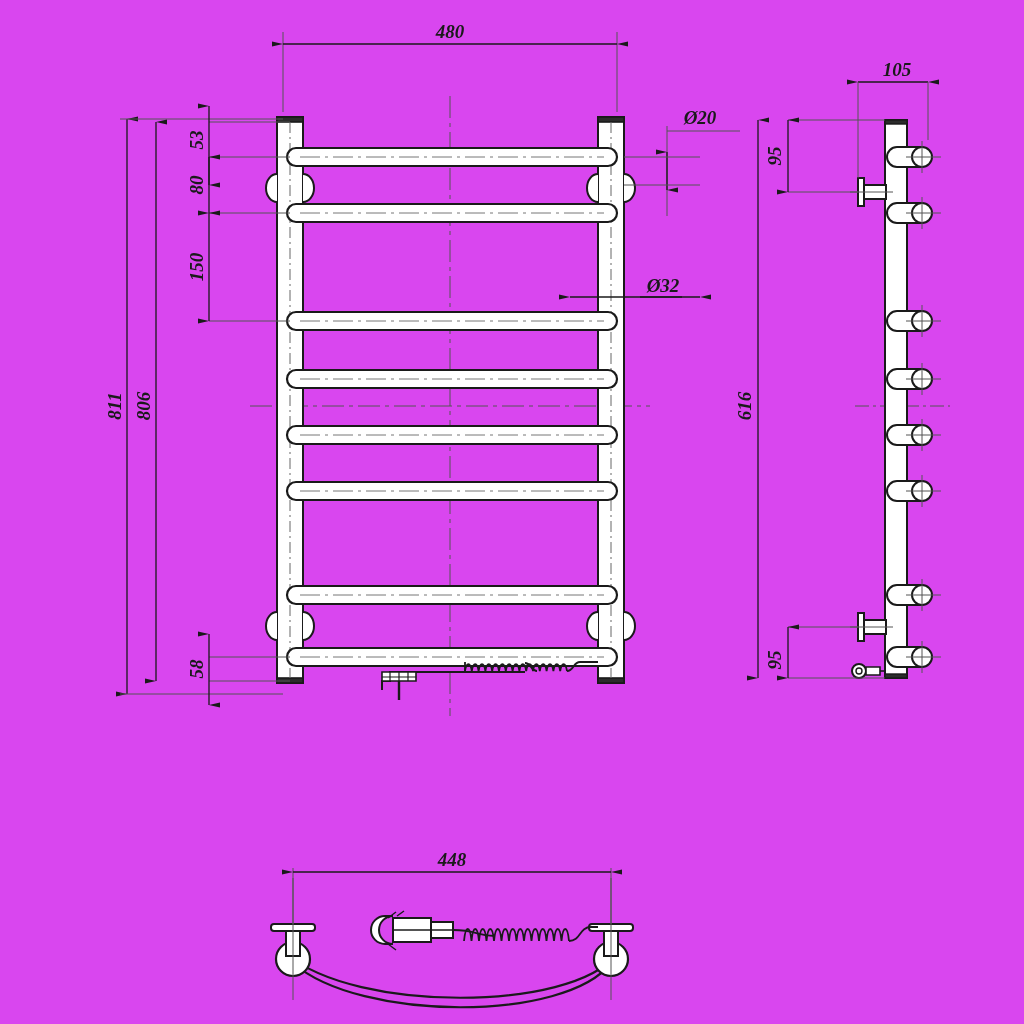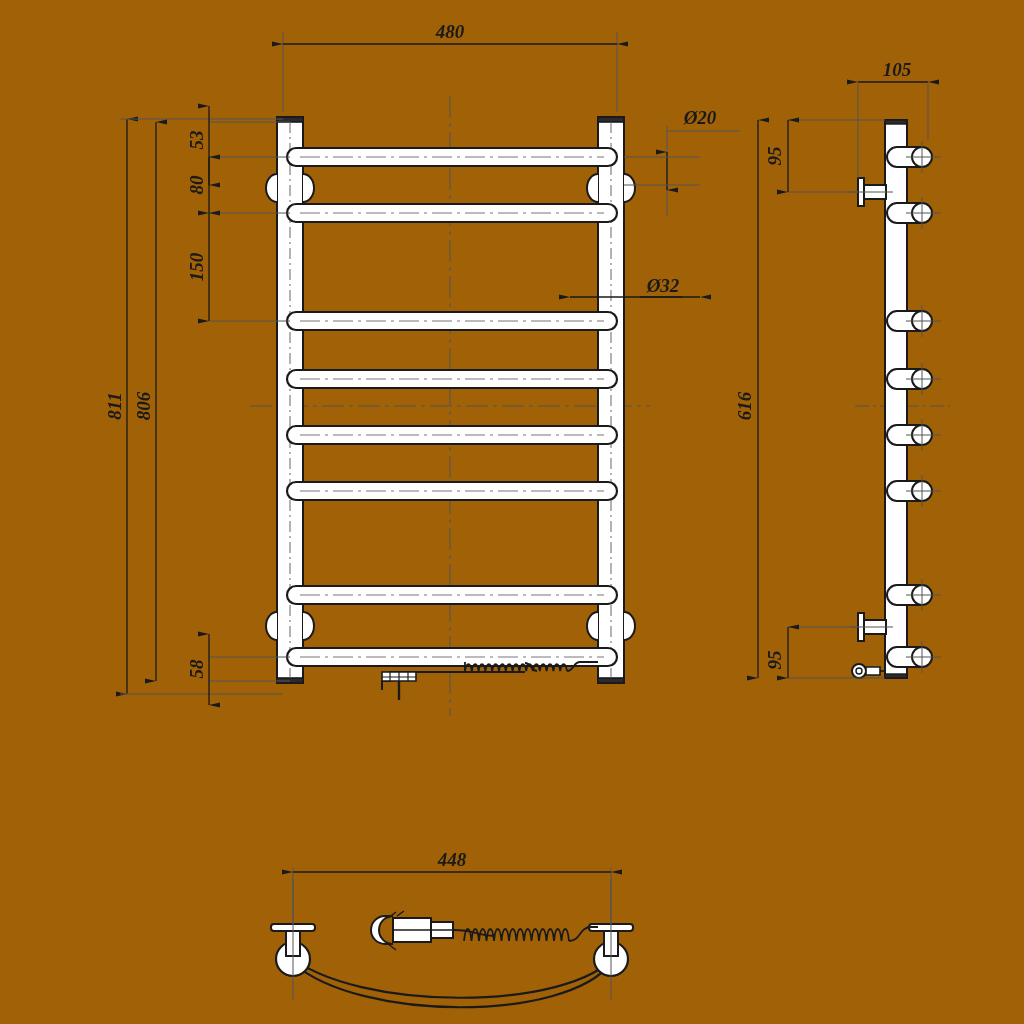--- a/index.html
+++ b/index.html
@@ -1,17 +1,17 @@
 <!DOCTYPE html>
 <html><head>
 <meta charset="utf-8">
 <style>
   html,body{margin:0;padding:0;background:#ffffff;}
   body{width:1024px;height:1024px;overflow:hidden;font-family:"Liberation Sans",sans-serif;}
-  #stage{position:relative;width:1024px;height:1024px;background:#a16207;}
+  #stage{position:relative;width:1024px;height:1024px;background:#d946ef;}
   svg{display:block;}
   .dimtext{font-family:"Liberation Serif",serif;font-style:italic;font-weight:700;font-size:19px;fill:#1a1a1a;}
   .dimtext-h{font-family:"Liberation Serif",serif;font-style:italic;font-weight:700;font-size:19px;fill:#1a1a1a;}
 </style>
 </head>
 <body>
 
 <div id="stage">
 <svg width="1024" height="1024" viewBox="0 0 1024 1024">
 

